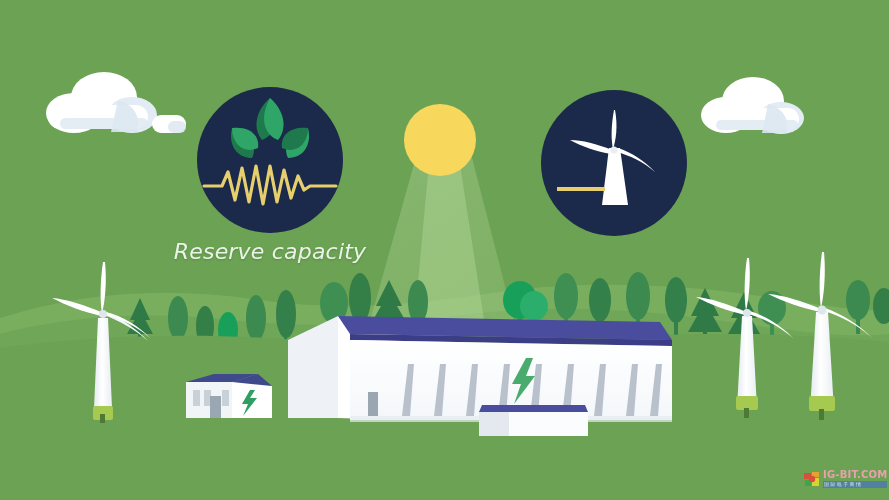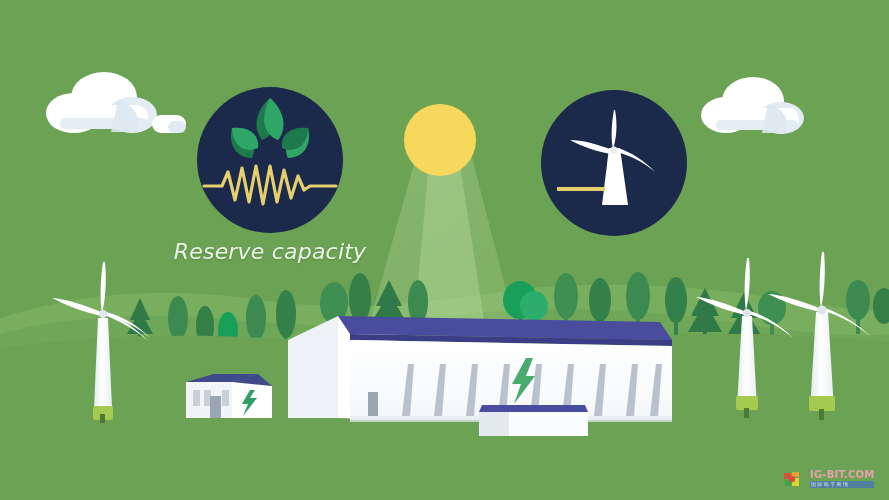--- a/index.html
+++ b/index.html
@@ -39,25 +39,25 @@
     top: 238px;
     width: 200px;
   }
   #caption-right {
     left: 510px;
     top: 234px;
     width: 240px;
   }
   #watermark {
     position: absolute;
-    left: 784px;
+    left: 804px;
     top: 470px;
     display: flex;
     align-items: center;
-    gap: 10px;
+    gap: 3px;
     opacity: 0.92;
   }
   #watermark .wm-mark {
     width: 16px;
     height: 16px;
     position: relative;
     flex: 0 0 auto;
   }
   #watermark .wm-text {
     display: flex;

